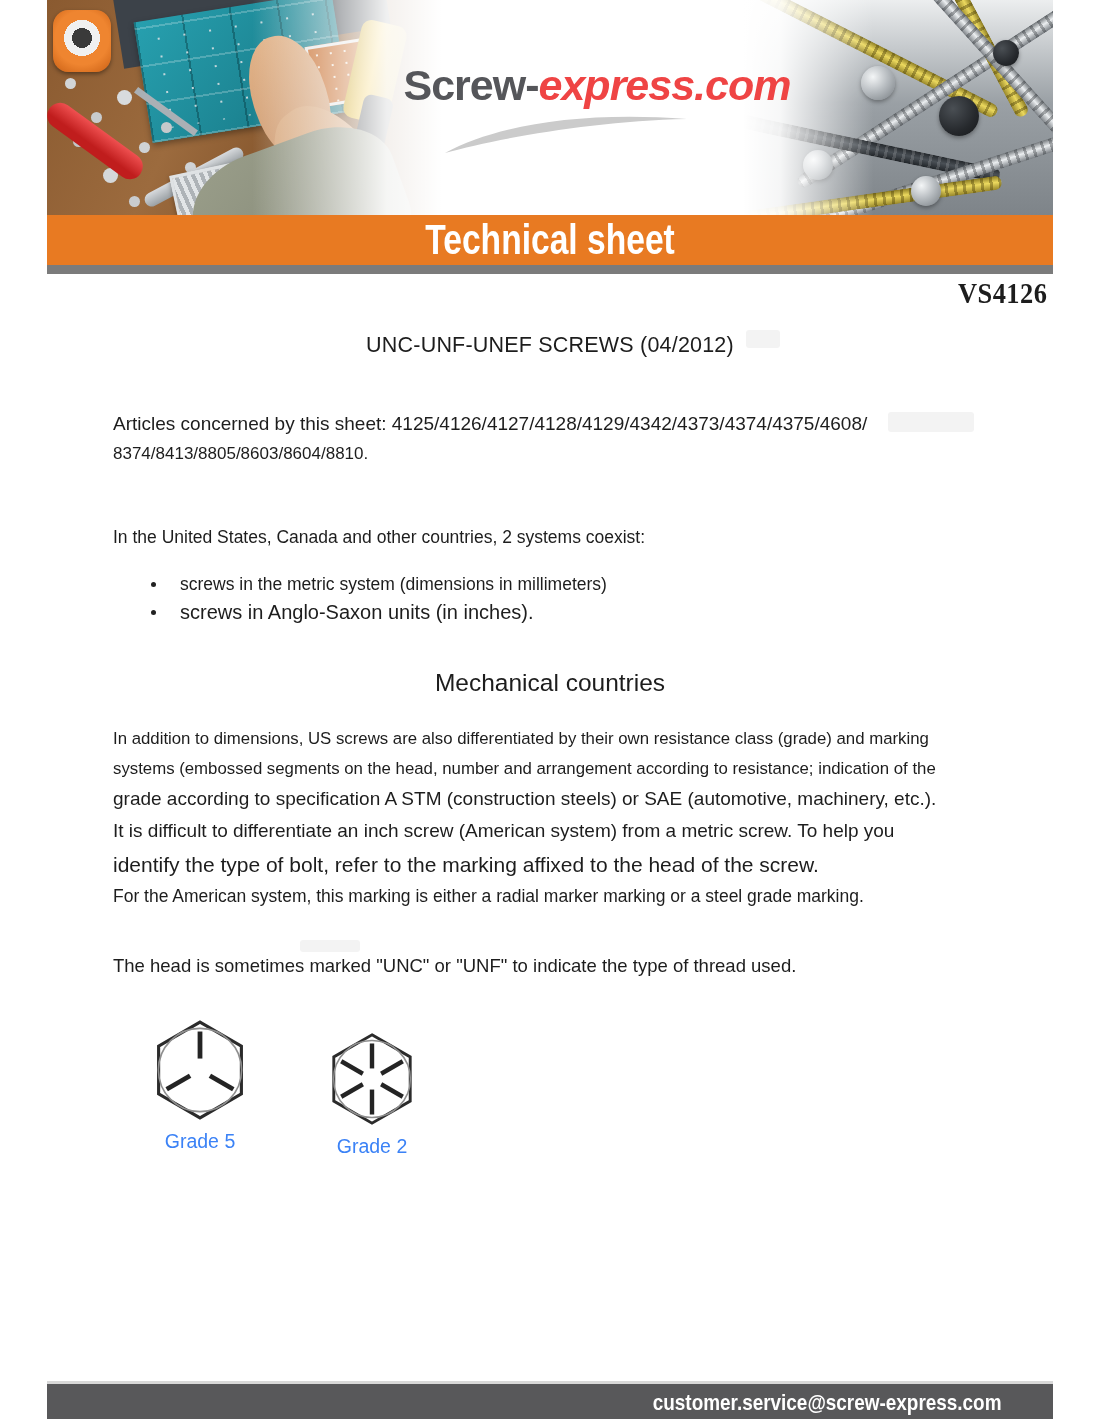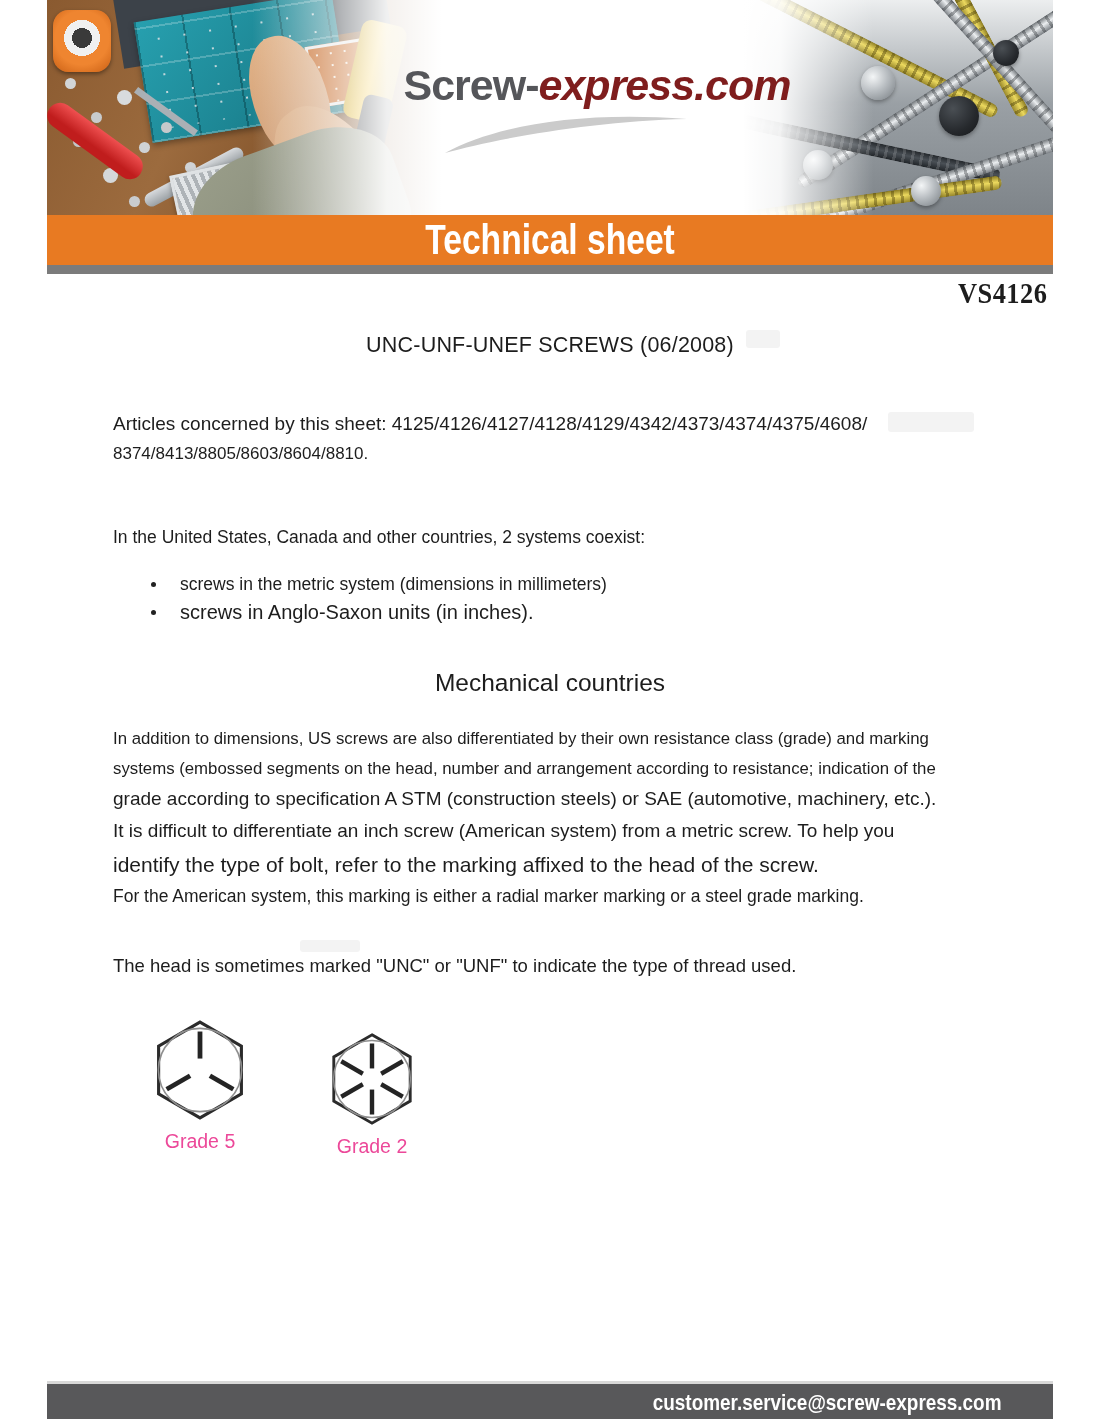--- a/index.html
+++ b/index.html
@@ -56,21 +56,21 @@
                linear-gradient(180deg,#8a7a22 0%,#ecd95e 46%,#97862a 100%);}
   .screw-stripe.dark{background:repeating-linear-gradient(90deg, rgba(255,255,255,.14) 0 3px, rgba(0,0,0,0) 3px 9px),
                linear-gradient(180deg,#23272b 0%,#4a5056 46%,#202428 100%);}
   .screw-head{position:absolute;border-radius:50%;background:radial-gradient(circle at 35% 32%,#f4f6f7 0%,#b9bec2 45%,#767c81 100%);box-shadow:0 2px 4px rgba(0,0,0,.35);}
   .screw-head.black{background:radial-gradient(circle at 35% 32%,#4a4f54 0%,#26292d 60%,#151719 100%);}
 
   
   .logo{position:absolute;left:330px;top:62px;width:440px;text-align:center;z-index:5;}
   .logo-text{font-size:43px;font-weight:bold;letter-spacing:-1px;line-height:1.1;white-space:nowrap;}
   .logo-prefix{color:#55565a;}
-  .logo-suffix{color:#7f1d1d;font-style:italic;}
+  .logo-suffix{color:#ef4444;font-style:italic;}
   .swoosh{display:block;margin:4px 0 0 64px;}
 
   
   .banner{position:absolute;left:47px;top:215px;width:1006px;height:58px;background:#e87a22;text-align:center;z-index:6;}
   .banner-title{display:inline-block;color:#fff;font-weight:bold;font-size:42px;line-height:49px;letter-spacing:0;transform:scaleX(.8);transform-origin:center;white-space:nowrap;}
   .gray-strip{position:absolute;left:47px;top:265px;width:1006px;height:9px;background:#7b7b7b;z-index:6;}
 
   
   .doc-code{position:absolute;left:47px;top:276px;width:1006px;text-align:right;
     font-family:"Liberation Serif", serif;font-weight:bold;font-size:30px;}
@@ -97,21 +97,21 @@
   .para3{top:886px;font-size:17.5px;}
   .para4{top:955px;font-size:18.5px;}
 
   
   .figures{position:absolute;left:148px;top:1018px;display:flex;align-items:flex-start;gap:72px;}
   .grade-figure{text-align:center;}
   .grade-figure.second{margin-top:13px;}
   .grade-svg polygon{fill:none;stroke:#2b2b2b;stroke-width:3;}
   .grade-svg circle{fill:none;stroke:#8f8f8f;stroke-width:1.6;}
   .grade-svg .mark{stroke:#242424;stroke-width:4.6;}
-  .grade-label{font-size:19.5px;color:#ec4899;margin-top:4px;}
+  .grade-label{font-size:19.5px;color:#3b82f6;margin-top:4px;}
 
   
   .smudge{position:absolute;background:#f0f0f0;border-radius:3px;opacity:.8;}
 
   
   .footer{position:absolute;left:47px;top:1381px;width:1006px;height:38px;background:#58585a;border-top:3px solid #d8d8d8;
     text-align:right;padding-right:52px;box-sizing:border-box;}
   .footer-email{display:inline-block;color:#fff;font-weight:bold;font-size:22px;line-height:38px;transform:scaleX(.86);transform-origin:right center;white-space:nowrap;}
 </style>
 </head>
@@ -161,21 +161,21 @@
     </svg>
   </div>
 </div>
 
 <div class="banner">
   <span class="banner-title">Technical sheet</span>
 </div>
 <div class="gray-strip"></div>
 
 <div class="doc-code"><span>VS4126</span></div>
-<div class="doc-subtitle">UNC-UNF-UNEF SCREWS (06/2008)</div>
+<div class="doc-subtitle">UNC-UNF-UNEF SCREWS (04/2012)</div>
 
 <div class="txt articles">
   <div class="l1">Articles concerned by this sheet: 4125/4126/4127/4128/4129/4342/4373/4374/4375/4608/</div>
   <div class="l2">8374/8413/8805/8603/8604/8810.</div>
 </div>
 
 <div class="txt intro">In the United States, Canada and other countries, 2 systems coexist:</div>
 
 <div class="txt bullets">
   <div class="bullet-row">

